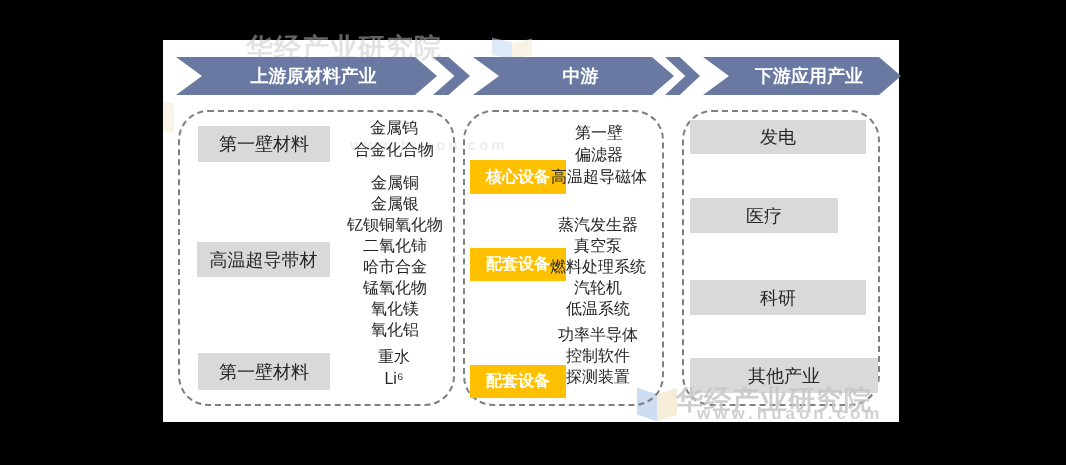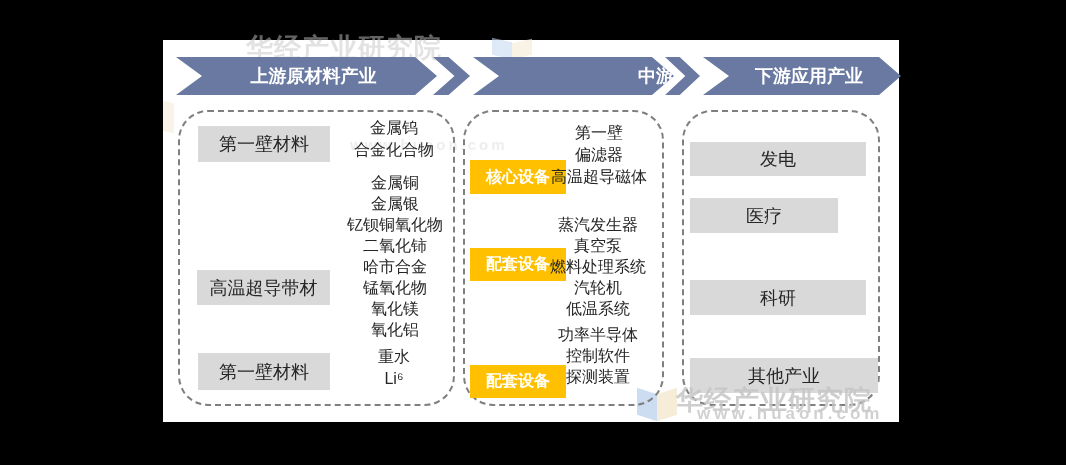--- a/index.html
+++ b/index.html
@@ -53,41 +53,41 @@
     <div class="cube-face face-blue" style="left:329px;top:0px;width:20px;height:17px;opacity:.55;z-index:1;transform:skewY(12deg);"></div>
     <div class="cube-face face-cream" style="left:349px;top:1px;width:20px;height:16px;opacity:.55;z-index:1;transform:skewY(-12deg);"></div>
     <div class="cube-face face-blue" style="left:474px;top:351px;width:20px;height:27px;opacity:.85;z-index:0;transform:skewY(18deg);"></div>
     <div class="cube-face face-cream" style="left:494px;top:351px;width:20px;height:27px;opacity:.85;z-index:0;transform:skewY(-18deg);"></div>
   </div>
 
   <div class="banner" style="left:176px;top:57px;width:247px;height:38px;">
     <span>上游原材料产业</span>
   </div>
   <div class="banner-sep" style="left:433px;top:57px;width:37px;height:38px;"></div>
-  <div class="banner" style="left:473px;top:57px;width:187px;height:38px;justify-content:flex-end;">
+  <div class="banner" style="left:473px;top:57px;width:187px;height:38px;">
     <span>中游</span>
   </div>
   <div class="banner-sep" style="left:665px;top:57px;width:35px;height:38px;"></div>
   <div class="banner" style="left:703px;top:57px;width:184px;height:38px;">
     <span>下游应用产业</span>
   </div>
 
   <div class="dash-panel" style="left:178px;top:110px;width:273px;height:292px;"></div>
   <div class="dash-panel" style="left:463px;top:110px;width:197px;height:292px;"></div>
   <div class="dash-panel" style="left:682px;top:110px;width:194px;height:292px;"></div>
 
   <div class="gray-box" style="left:198px;top:126px;width:132px;height:36px;">
     <span>第一壁材料</span>
   </div>
   <div class="txt-col lh22" style="left:330px;top:117px;width:128px;">
     <div class="line">金属钨</div>
     <div class="line">合金化合物</div>
   </div>
 
-  <div class="gray-box" style="left:197px;top:242px;width:133px;height:35px;margin-top:28px;">
+  <div class="gray-box" style="left:197px;top:242px;width:133px;height:35px;">
     <span>高温超导带材</span>
   </div>
   <div class="txt-col" style="left:322px;top:172px;width:146px;">
     <div class="line">金属铜</div>
     <div class="line">金属银</div>
     <div class="line">钇钡铜氧化物</div>
     <div class="line">二氧化铈</div>
     <div class="line">哈市合金</div>
     <div class="line">锰氧化物</div>
     <div class="line">氧化镁</div>
@@ -124,21 +124,21 @@
 
   <div class="orange-box" style="left:470px;top:341px;width:96px;height:33px;">
     <span>配套设备</span>
   </div>
   <div class="txt-col" style="left:532px;top:324px;width:132px;">
     <div class="line">功率半导体</div>
     <div class="line">控制软件</div>
     <div class="line">探测装置</div>
   </div>
 
-  <div class="gray-box" style="left:690px;top:120px;width:176px;height:34px;margin-top:22px;">
+  <div class="gray-box" style="left:690px;top:120px;width:176px;height:34px;">
     <span>发电</span>
   </div>
   <div class="gray-box" style="left:690px;top:198px;width:148px;height:35px;">
     <span>医疗</span>
   </div>
   <div class="gray-box" style="left:690px;top:280px;width:176px;height:35px;">
     <span>科研</span>
   </div>
   <div class="gray-box" style="left:690px;top:358px;width:188px;height:35px;">
     <span>其他产业</span>

